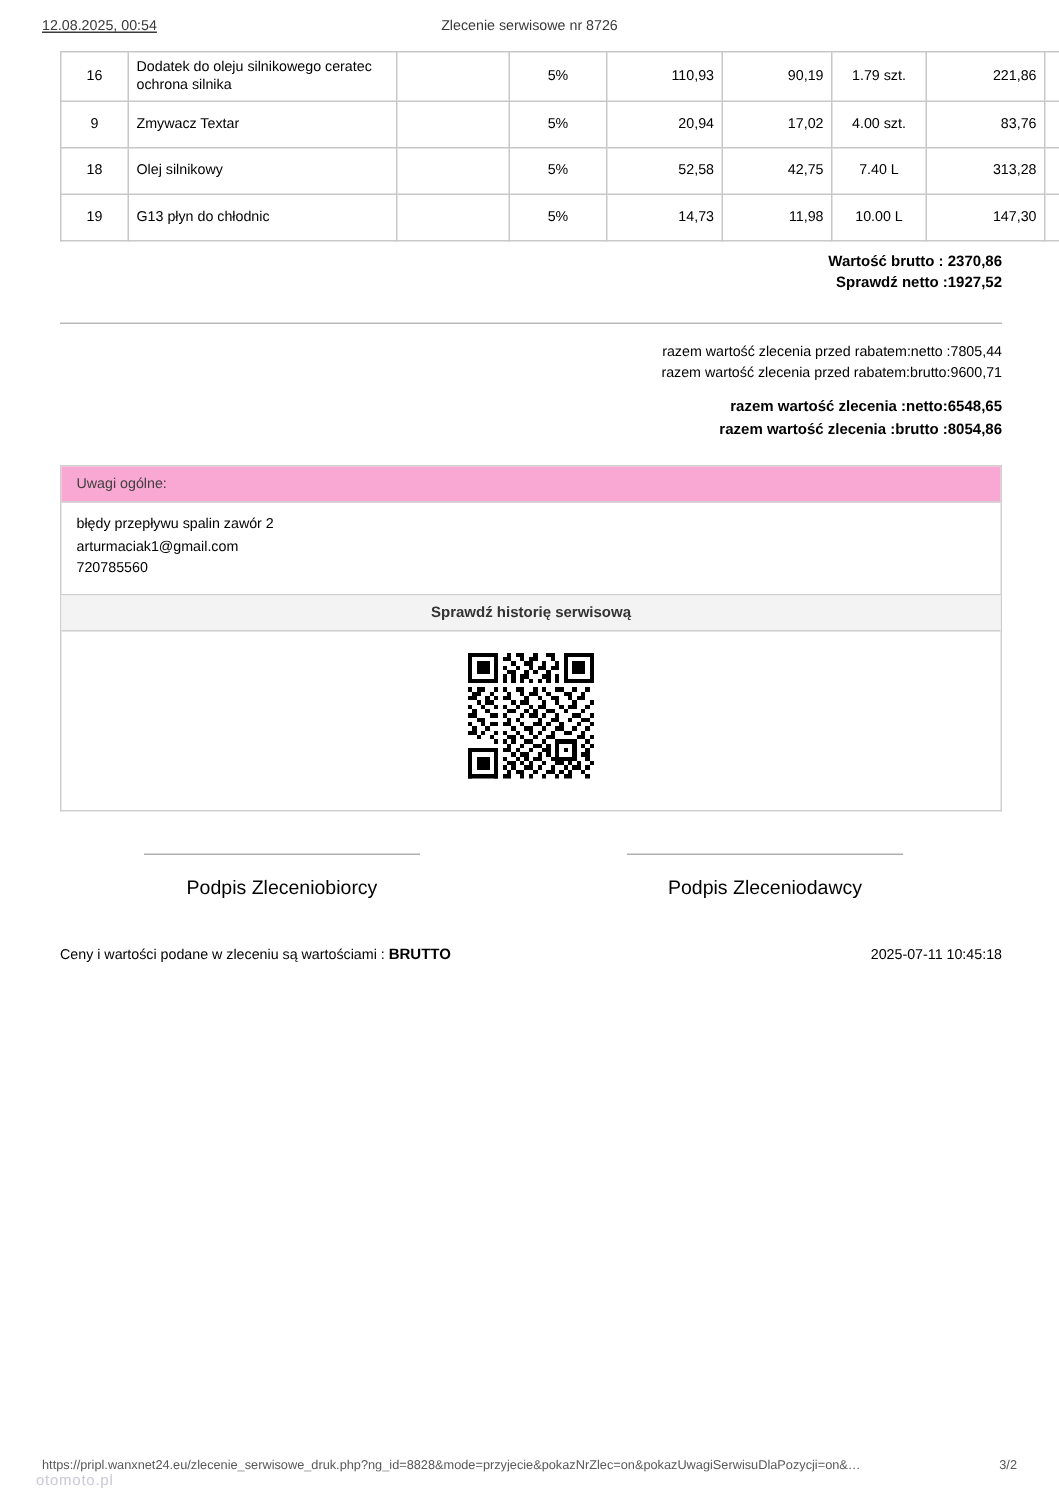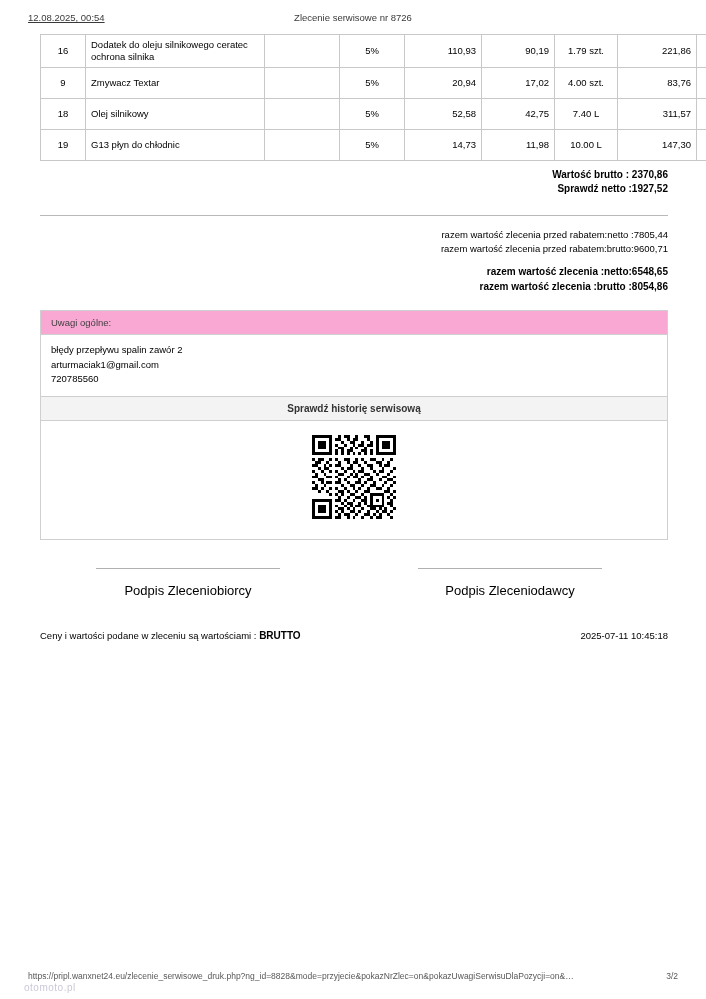--- a/index.html
+++ b/index.html
@@ -254,21 +254,21 @@
           <td class="c-val2">68,10</td>
         </tr>
         <tr>
           <td class="c-lp">18</td>
           <td class="c-name">Olej silnikowy</td>
           <td class="c-extra"></td>
           <td class="c-vat">5%</td>
           <td class="c-price">52,58</td>
           <td class="c-price2">42,75</td>
           <td class="c-qty">7.40 L</td>
-          <td class="c-val1">311,57</td>
+          <td class="c-val1">313,28</td>
           <td class="c-val2">316,33</td>
         </tr>
         <tr>
           <td class="c-lp">19</td>
           <td class="c-name">G13 płyn do chłodnic</td>
           <td class="c-extra"></td>
           <td class="c-vat">5%</td>
           <td class="c-price">14,73</td>
           <td class="c-price2">11,98</td>
           <td class="c-qty">10.00 L</td>

